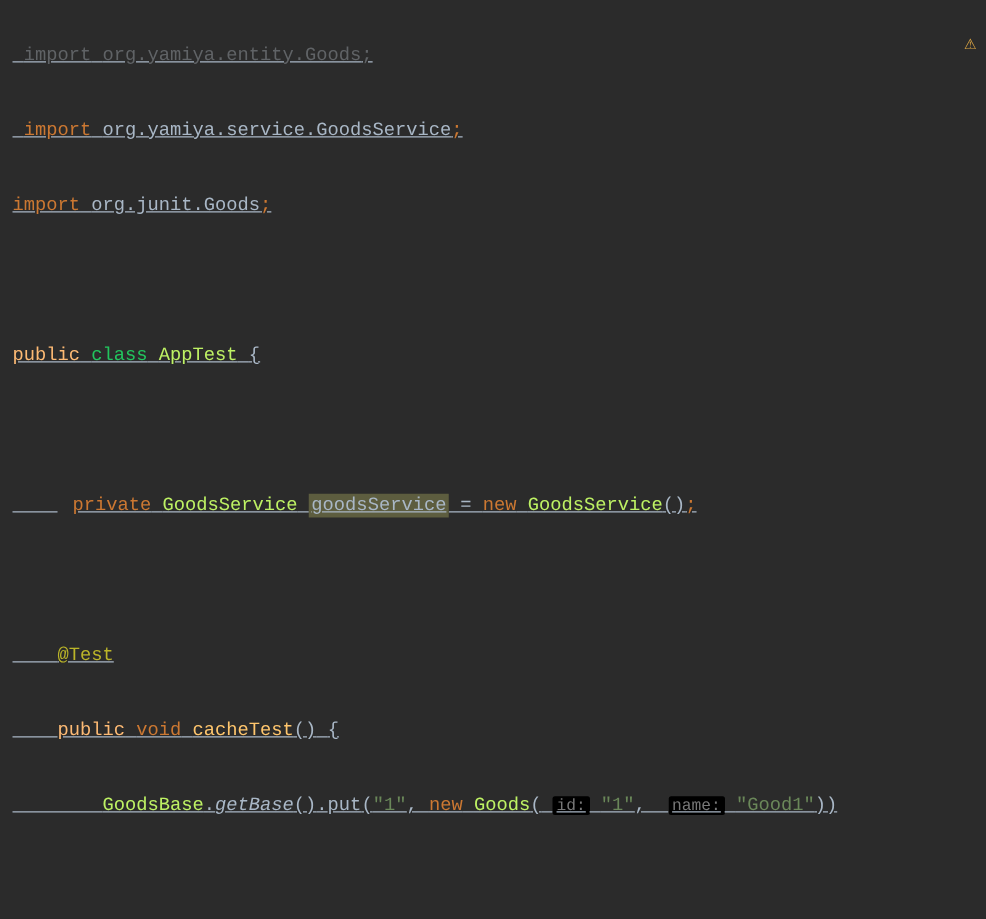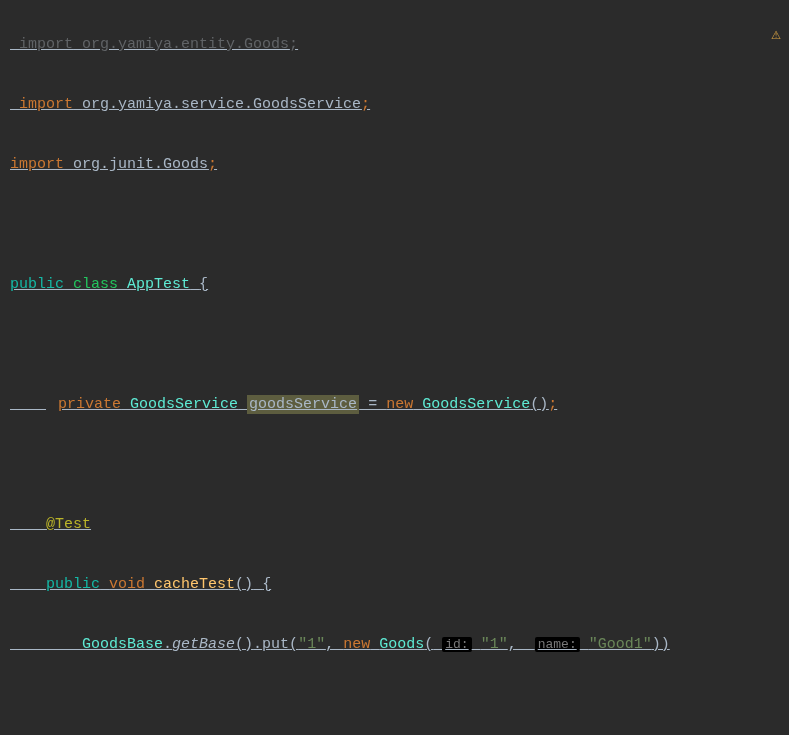--- a/index.html
+++ b/index.html
@@ -23,27 +23,27 @@
       white-space: pre;
       position: relative;
     }
     .line {
       height: 30px;
       padding-left: 10px;
       position: relative;
       text-decoration: underline;
     }
     .kw-import { color: #cc7832; }
-    .kw-public { color: #14b8a6; }
+    .kw-public { color: #fdba74; }
     .kw-private { color: #cc7832; margin-left: 12px; }
     .kw-class { color: #22c55e; }
     .kw-void { color: #cc7832; }
     .kw-new { color: #cc7832; }
     .pkg { color: #a9b7c6; }
-    .classname { color: #5eead4; }
+    .classname { color: #bef264; }
     .methodname { color: #ffc66d; }
     .methodcall { color: #a9b7c6; }
     .italic-method { color: #a9b7c6; font-style: italic; }
     .annotation { color: #bbb529; }
     .string { color: #6a8759; }
     .comment { color: #808080; }
     .paren { color: #a9b7c6; }
     .semicolon { color: #cc7832; }
     .brace { color: #a9b7c6; }
     .param-hint { 

